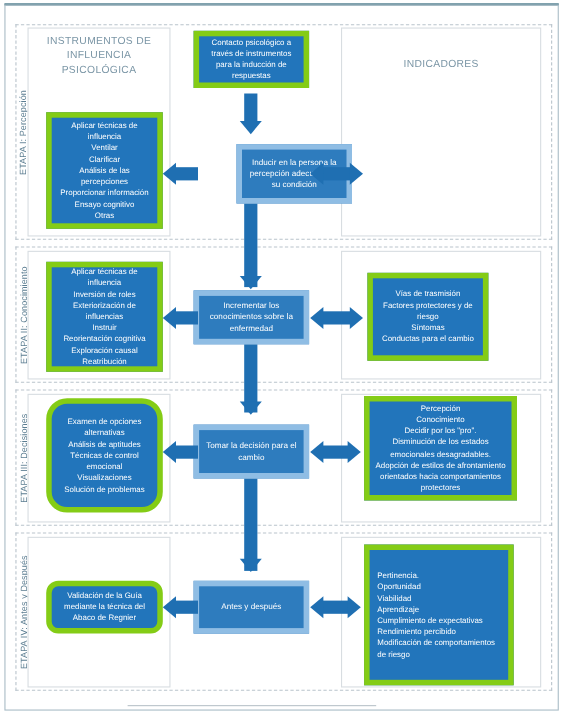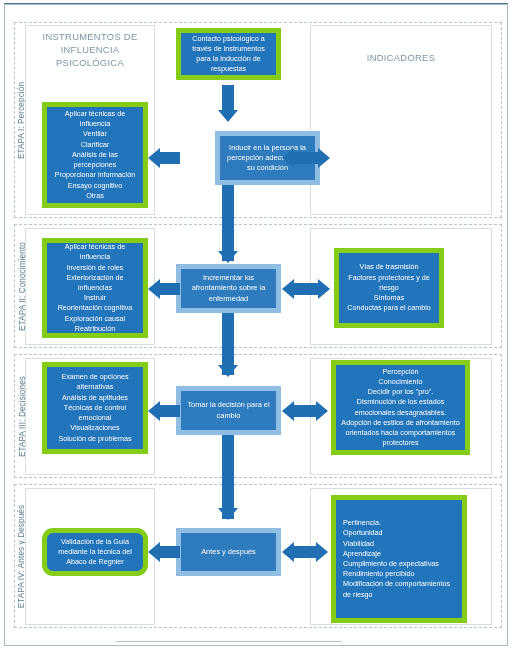--- a/index.html
+++ b/index.html
@@ -231,38 +231,38 @@
     <span class="txt">Aplicar técnicas de influencia
 Inversión de roles
 Exteriorización de influencias
 Instruir
 Reorientación cognitiva
 Exploración causal
 Reatribución</span>
   </div>
 
   <div class="bbox center" style="left:176px; top:264px; width:105px; height:49px;">
-    <span class="txt">Incrementar los afrontamiento sobre  la enfermedad</span>
+    <span class="txt">Incrementar los conocimientos sobre  la enfermedad</span>
   </div>
 
   <div class="bbox" style="left:334px; top:248px; width:110px; height:80px;">
     <span class="txt">Vías de trasmisión
 Factores protectores y de riesgo
 Síntomas
 Conductas para el cambio</span>
   </div>
 
   <div class="arrow-shaft" style="left:160px; top:283px; width:20px; height:12px;"></div>
   <div class="arrow-head head-left" style="left:148px; top:279px;"></div>
 
   <div class="arrow-shaft" style="left:293px; top:283px; width:26px; height:12px;"></div>
   <div class="arrow-head head-left" style="left:282px; top:279px;"></div>
   <div class="arrow-head head-right" style="left:318px; top:279px;"></div>
 
-  <div class="bbox" style="left:42px; top:362px; width:106px; height:92px;">
+  <div class="bbox" style="left:42px; top:362px; width:106px; height:104px;border-radius:19px;">
     <span class="txt">Examen de opciones alternativas
 Análisis de aptitudes
 Técnicas de control emocional
 Visualizaciones
 Solución de problemas</span>
   </div>
 
   <div class="bbox center" style="left:176px; top:386px; width:105px; height:49px;">
     <span class="txt">Tomar la decisión para el cambio</span>
   </div>

